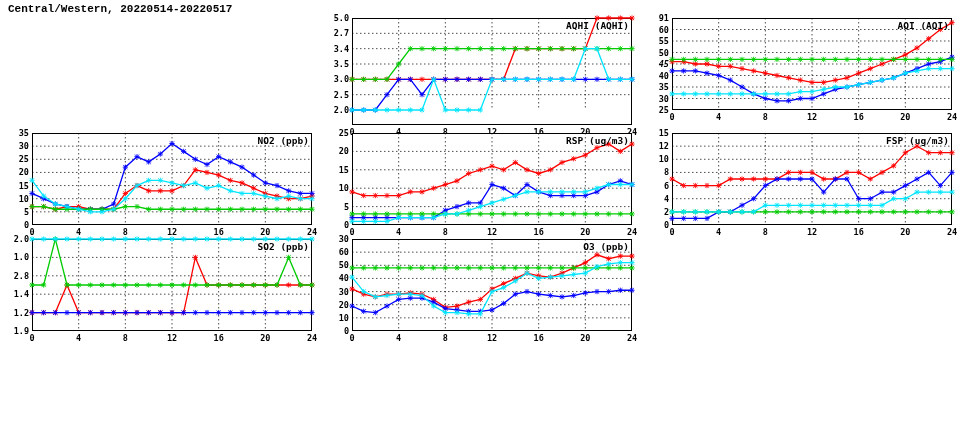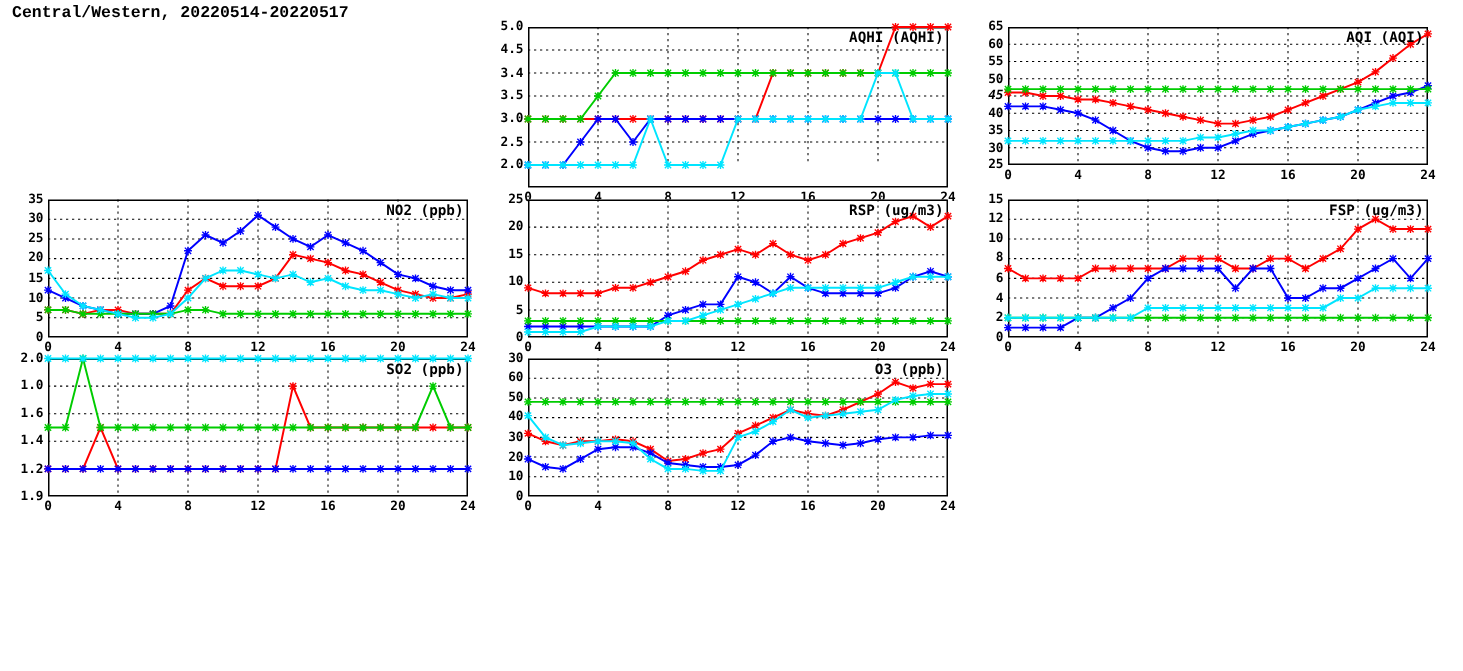--- a/index.html
+++ b/index.html
@@ -134,21 +134,21 @@
       <path d="M242.9,28.56666666666667L247.1,32.76666666666667M242.9,32.76666666666667L247.1,28.56666666666667M242.375,30.66666666666667L247.625,30.66666666666667M245,28.04166666666667L245,33.29166666666667" stroke="#00e5ff" stroke-width="0.9" fill="none"></path>
       <path d="M254.56666666666663,59.233333333333334L258.76666666666665,63.43333333333334M254.56666666666663,63.43333333333334L258.76666666666665,59.233333333333334M254.04166666666663,61.333333333333336L259.29166666666663,61.333333333333336M256.66666666666663,58.708333333333336L256.66666666666663,63.958333333333336" stroke="#00e5ff" stroke-width="0.9" fill="none"></path>
       <path d="M266.23333333333335,59.233333333333334L270.4333333333334,63.43333333333334M266.23333333333335,63.43333333333334L270.4333333333334,59.233333333333334M265.70833333333337,61.333333333333336L270.95833333333337,61.333333333333336M268.33333333333337,58.708333333333336L268.33333333333337,63.958333333333336" stroke="#00e5ff" stroke-width="0.9" fill="none"></path>
       <path d="M277.9,59.233333333333334L282.1,63.43333333333334M277.9,63.43333333333334L282.1,59.233333333333334M277.375,61.333333333333336L282.625,61.333333333333336M280,58.708333333333336L280,63.958333333333336" stroke="#00e5ff" stroke-width="0.9" fill="none"></path>
     </svg>
     <div class="ytick" style="top: 92px;">2.0</div>
     <div class="ytick" style="top: 76.6667px;">2.5</div>
     <div class="ytick" style="top: 61.3333px;">3.0</div>
     <div class="ytick" style="top: 46px;">3.5</div>
     <div class="ytick" style="top: 30.6667px;">3.4</div>
-    <div class="ytick" style="top: 15.3333px;">4.5</div>
+    <div class="ytick" style="top: 15.3333px;">2.7</div>
     <div class="ytick" style="top: 0px;">5.0</div>
     <div class="xtick" style="left: 0px;">0</div>
     <div class="xtick" style="left: 46.6667px;">4</div>
     <div class="xtick" style="left: 93.3333px;">8</div>
     <div class="xtick" style="left: 140px;">12</div>
     <div class="xtick" style="left: 186.667px;">16</div>
     <div class="xtick" style="left: 233.333px;">20</div>
     <div class="xtick" style="left: 280px;">24</div>
   </div>
 <div class="panel" style="left:672px;top:18px;width:280px;height:92px;">
@@ -273,21 +273,21 @@
       <path d="M277.9,48.5L282.1,52.7M277.9,52.7L282.1,48.5M277.375,50.6L282.625,50.6M280,47.975L280,53.225" stroke="#00e5ff" stroke-width="0.9" fill="none"></path>
     </svg>
     <div class="ytick" style="top: 92px;">25</div>
     <div class="ytick" style="top: 80.5px;">30</div>
     <div class="ytick" style="top: 69px;">35</div>
     <div class="ytick" style="top: 57.5px;">40</div>
     <div class="ytick" style="top: 46px; font-style: italic;">45</div>
     <div class="ytick" style="top: 34.5px;">50</div>
     <div class="ytick" style="top: 23px;">55</div>
     <div class="ytick" style="top: 11.5px;">60</div>
-    <div class="ytick" style="top: 0px;">65</div>
+    <div class="ytick" style="top: 0px;">91</div>
     <div class="xtick" style="left: 0px;">0</div>
     <div class="xtick" style="left: 46.6667px;">4</div>
     <div class="xtick" style="left: 93.3333px;">8</div>
     <div class="xtick" style="left: 140px;">12</div>
     <div class="xtick" style="left: 186.667px;">16</div>
     <div class="xtick" style="left: 233.333px;">20</div>
     <div class="xtick" style="left: 280px;">24</div>
   </div>
 <div class="panel" style="left:32px;top:133px;width:280px;height:92px;">
     <div class="plotbox"></div>
@@ -807,21 +807,21 @@
       <path d="M219.56666666666666,-2.1L223.76666666666665,2.1M219.56666666666666,2.1L223.76666666666665,-2.1M219.04166666666666,0L224.29166666666666,0M221.66666666666666,-2.625L221.66666666666666,2.625" stroke="#00e5ff" stroke-width="0.9" fill="none"></path>
       <path d="M231.23333333333335,-2.1L235.43333333333334,2.1M231.23333333333335,2.1L235.43333333333334,-2.1M230.70833333333334,0L235.95833333333334,0M233.33333333333334,-2.625L233.33333333333334,2.625" stroke="#00e5ff" stroke-width="0.9" fill="none"></path>
       <path d="M242.9,-2.1L247.1,2.1M242.9,2.1L247.1,-2.1M242.375,0L247.625,0M245,-2.625L245,2.625" stroke="#00e5ff" stroke-width="0.9" fill="none"></path>
       <path d="M254.56666666666663,-2.1L258.76666666666665,2.1M254.56666666666663,2.1L258.76666666666665,-2.1M254.04166666666663,0L259.29166666666663,0M256.66666666666663,-2.625L256.66666666666663,2.625" stroke="#00e5ff" stroke-width="0.9" fill="none"></path>
       <path d="M266.23333333333335,-2.1L270.4333333333334,2.1M266.23333333333335,2.1L270.4333333333334,-2.1M265.70833333333337,0L270.95833333333337,0M268.33333333333337,-2.625L268.33333333333337,2.625" stroke="#00e5ff" stroke-width="0.9" fill="none"></path>
       <path d="M277.9,-2.1L282.1,2.1M277.9,2.1L282.1,-2.1M277.375,0L282.625,0M280,-2.625L280,2.625" stroke="#00e5ff" stroke-width="0.9" fill="none"></path>
     </svg>
     <div class="ytick" style="top: 92px;">1.9</div>
     <div class="ytick" style="top: 73.6px;">1.2</div>
     <div class="ytick" style="top: 55.2px;">1.4</div>
-    <div class="ytick" style="top: 36.8px;">1.6</div>
+    <div class="ytick" style="top: 36.8px;">2.8</div>
     <div class="ytick" style="top: 18.4px;">1.0</div>
     <div class="ytick" style="top: 0px;">2.0</div>
     <div class="xtick" style="left: 0px;">0</div>
     <div class="xtick" style="left: 46.6667px;">4</div>
     <div class="xtick" style="left: 93.3333px;">8</div>
     <div class="xtick" style="left: 140px;">12</div>
     <div class="xtick" style="left: 186.667px;">16</div>
     <div class="xtick" style="left: 233.333px;">20</div>
     <div class="xtick" style="left: 280px;">24</div>
   </div>

